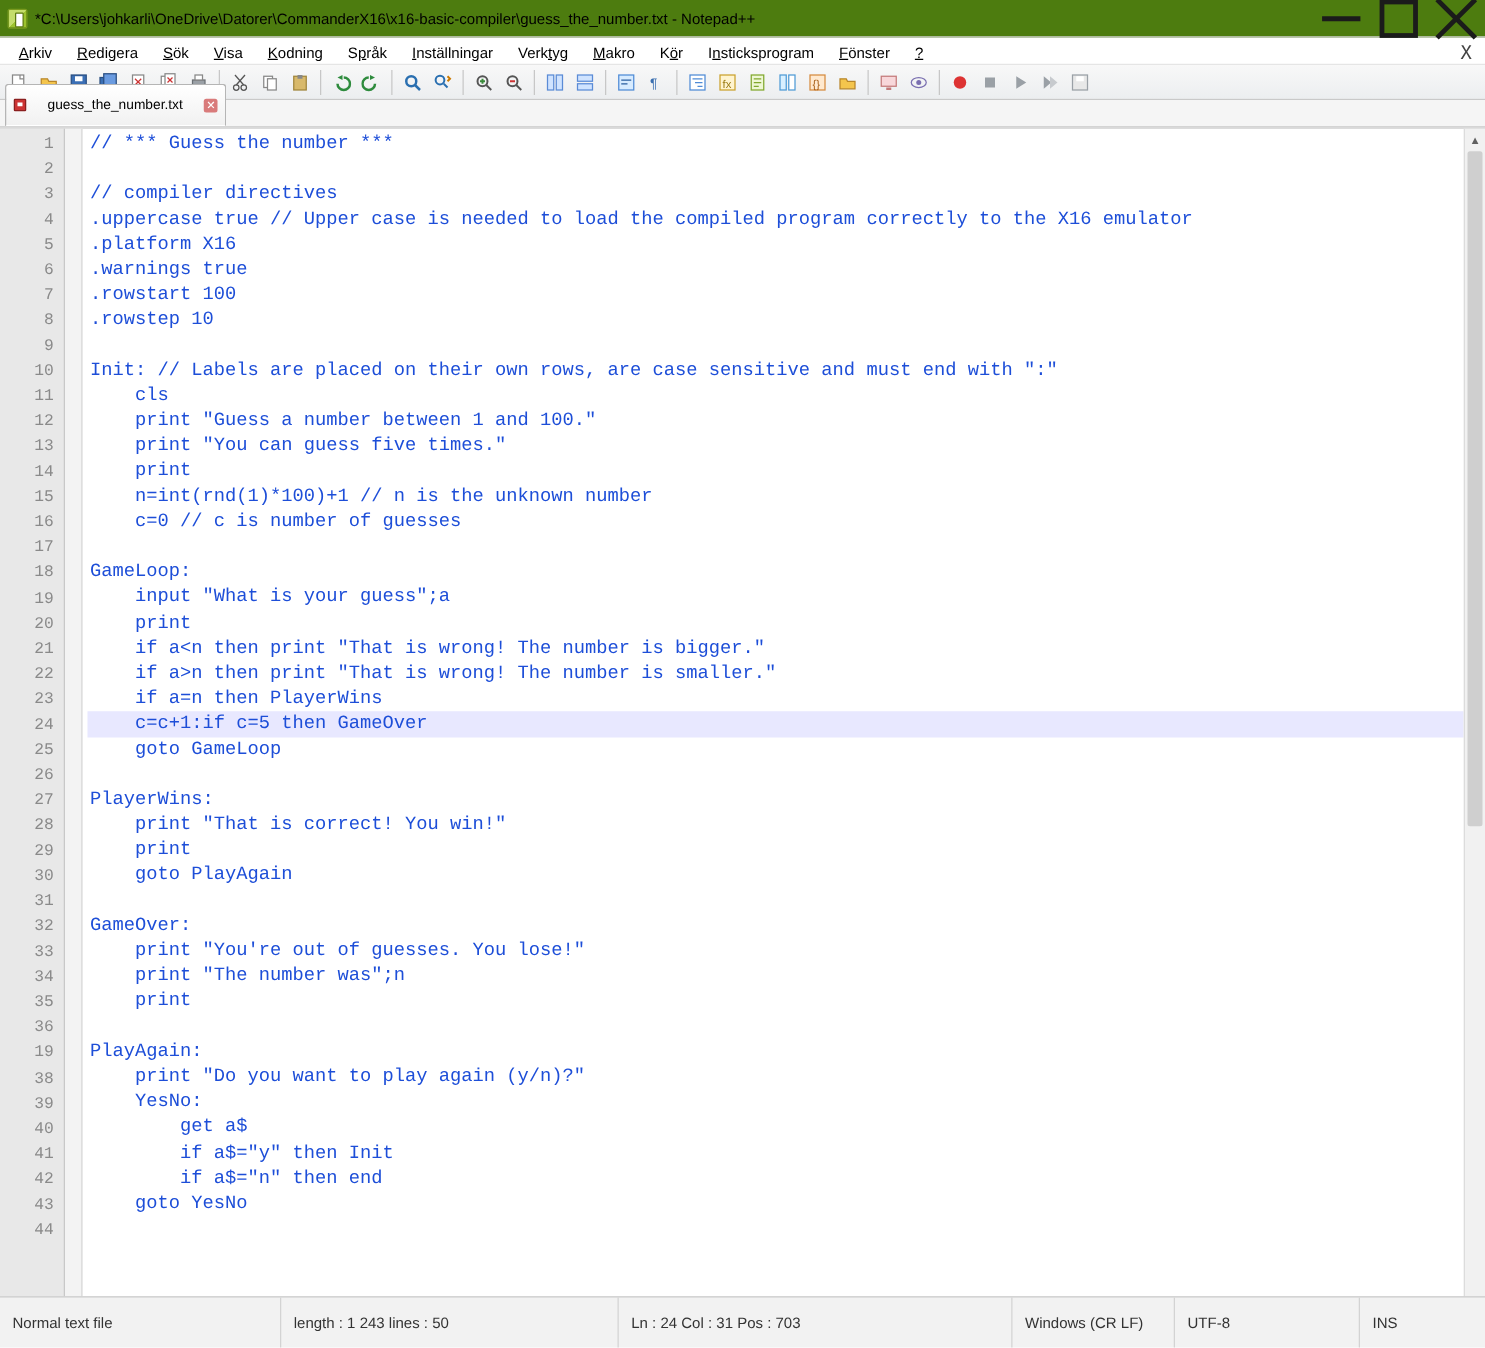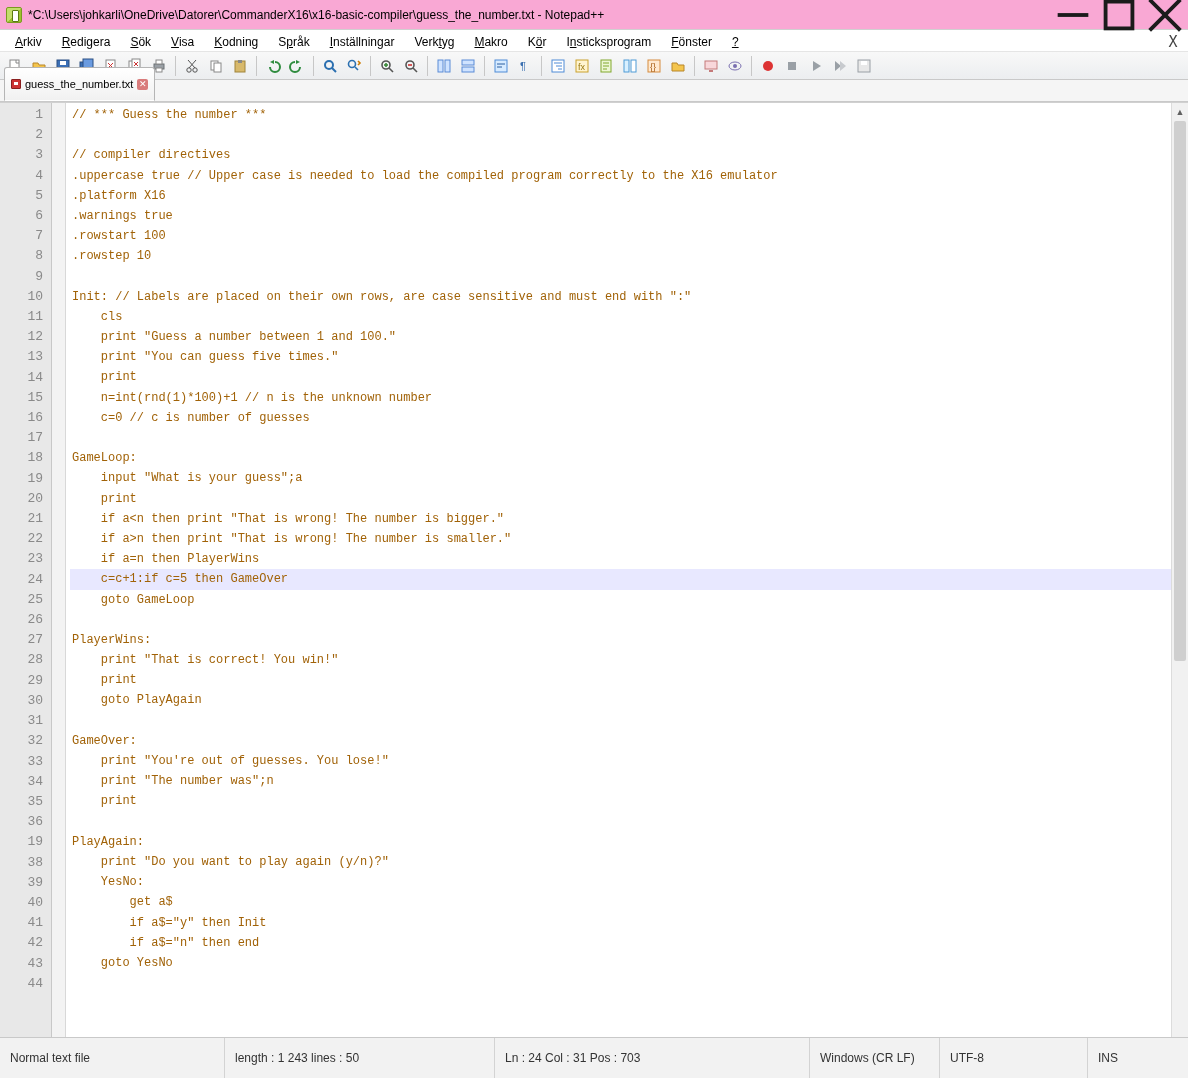--- a/index.html
+++ b/index.html
@@ -7,21 +7,21 @@
     margin: 0; padding: 0;
     width: 1188px; height: 1078px;
     font-family: "Segoe UI", Tahoma, sans-serif;
     font-size: 12px;
     background: #fff;
     overflow: hidden;
   }
   
   .titlebar {
     height: 30px;
-    background: #f9a8d4;
+    background: #4d7c0f;
     border-bottom: 1px solid #d0d0d0;
     display: flex; align-items: center;
     padding-left: 6px;
   }
   .titlebar .app-icon {
     width: 16px; height: 16px; margin-right: 6px;
     background: linear-gradient(135deg,#c4dd6b 0 50%,#9cc22e 50% 100%);
     border: 1px solid #7a9a1f; border-radius: 2px;
     position: relative;
   }
@@ -84,21 +84,21 @@
     display:flex; align-items:flex-end;
     padding-left:4px;
   }
   .tab {
     height: 20px;
     background: linear-gradient(#fff,#f1f1f1);
     border:1px solid #b5b5b5;
     border-bottom:1px solid #fff;
     border-top-left-radius:3px; border-top-right-radius:3px;
     display:flex; align-items:center;
-    padding:16px 6px; gap:4px;
+    padding:16px 6px; gap:17px;
     font-size:11px;
     position:relative;
   }
   .tab .disk {
     width:10px;height:10px;background:#c33;border:1px solid #8a1f1f;border-radius:1px;
     position:relative;
   }
   .tab .disk::after{content:"";position:absolute;left:2px;top:2px;width:4px;height:3px;background:#fff;}
   .tab .close-x {
     width:11px;height:11px;border-radius:2px;background:#d97b7b;
@@ -126,22 +126,22 @@
     overflow:hidden;
   }
   .fold-col {
     width: 14px;
     background:#f3f3f3;
     border-right:1px solid #d8d8d8;
   }
   .code {
     flex:1;
     font-family: Consolas, "Courier New", monospace;
-    font-size: 12px;
-    color:#a16207;
+    font-size: 15px;
+    color:#1d4ed8;
     line-height: 20.2px;
     padding: 2px 0 2px 4px;
     white-space: pre;
     position:relative;
     overflow:hidden;
   }
   .code .line { height:20.2px; position:relative; padding-left:2px;}
   .code .line.current {
     background:#e8e8ff;
   }

